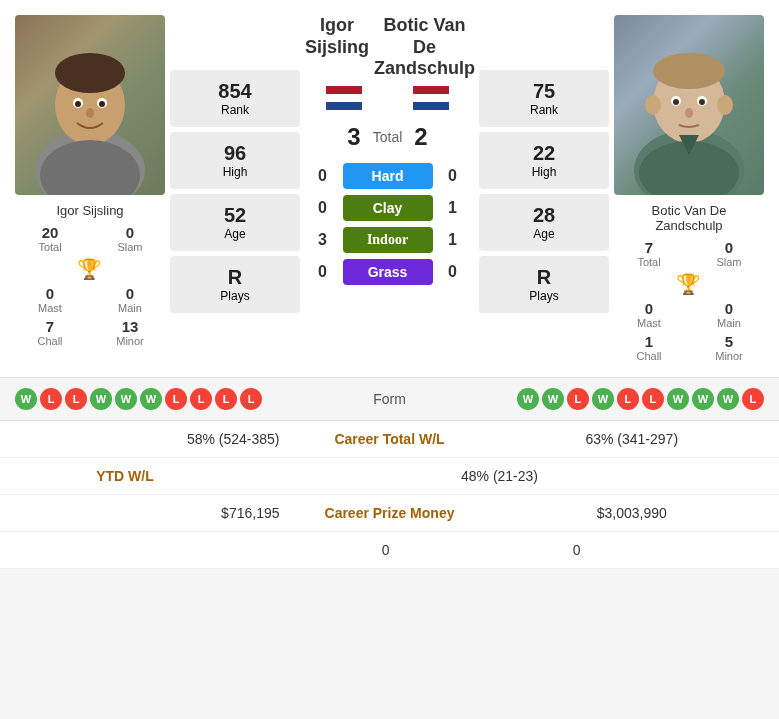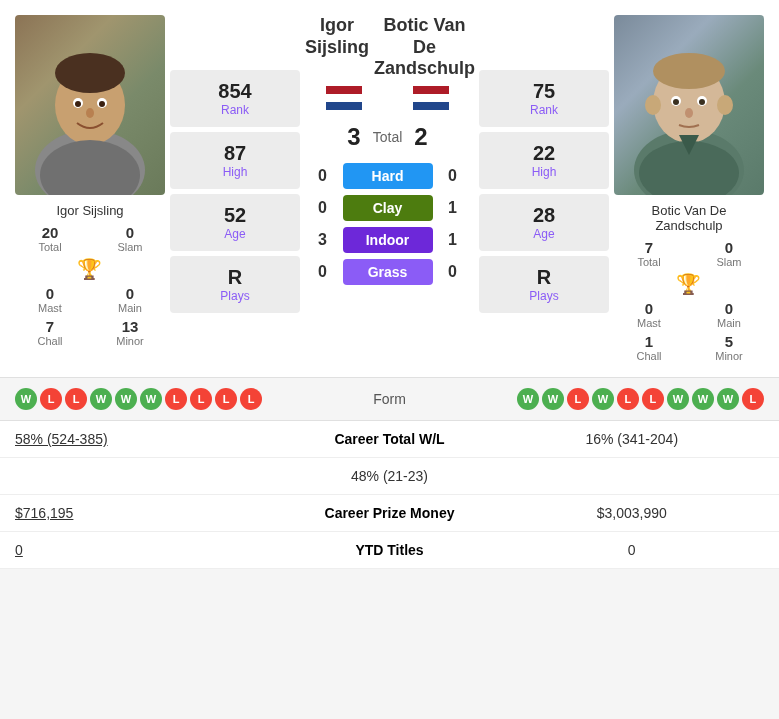--- a/index.html
+++ b/index.html
@@ -96,22 +96,22 @@
       border-radius: 4px;
       color: #fff;
       font-weight: bold;
       font-size: 14px;
       text-align: center;
       cursor: pointer;
     }
 
     .surface-hard { background: #2196F3; }
     .surface-clay { background: #4d7c0f; }
-    .surface-indoor { background: #6d28d9; }
-    .surface-grass { background: #8b5cf6; }
+    .surface-indoor { background: #4d7c0f; font-family: Liberation Serif, serif; }
+    .surface-grass { background: #6d28d9; }
 
     
     .form-section {
       background: #f5f5f5;
       padding: 10px 15px;
       display: flex;
       align-items: center;
       justify-content: space-between;
       border-top: 1px solid #e0e0e0;
     }
@@ -150,32 +150,31 @@
 
     .stats-row {
       display: flex;
       align-items: center;
       padding: 10px 15px;
       border-bottom: 1px solid #eee;
     }
 
     .stats-row-left {
       flex: 1;
-      text-align: left;
+      text-align: right;
       font-size: 14px;
       color: #333;
-      text-decoration: underline;
     }
 
     .stats-row-middle {
       width: 220px;
       text-align: center;
       font-size: 14px;
       font-weight: bold;
-      color: #000000;
+      color: #a16207;
     }
 
     .stats-row-right {
       flex: 1;
       text-align: center;
       font-size: 14px;
       color: #333;
     }
 
     .player-section-wrapper {
@@ -229,21 +228,21 @@
     }
 
     .stat-box-num {
       font-size: 20px;
       font-weight: bold;
       color: #222;
     }
 
     .stat-box-lbl {
       font-size: 12px;
-      color: #8b5cf6;
+      color: #000000;
     }
 
     .player-info-grid {
       width: 100%;
       display: grid;
       grid-template-columns: 1fr 1fr;
       text-align: center;
       gap: 4px 0;
       margin-top: 6px;
     }
@@ -330,21 +329,21 @@
         </div>
       </div>
     </div>
 
     <div class="stat-box-group" style="margin-top:55px; ">
       <div class="stat-box">
         <div class="stat-box-num">854</div>
         <div class="stat-box-lbl">Rank</div>
       </div>
       <div class="stat-box">
-        <div class="stat-box-num">87</div>
+        <div class="stat-box-num">96</div>
         <div class="stat-box-lbl">High</div>
       </div>
       <div class="stat-box">
         <div class="stat-box-num">52</div>
         <div class="stat-box-lbl">Age</div>
       </div>
       <div class="stat-box">
         <div class="stat-box-num">R</div>
         <div class="stat-box-lbl">Plays</div>
       </div>
@@ -513,30 +512,30 @@
         <span class="form-badge badge-w">W</span>
         <span class="form-badge badge-w">W</span>
         <span class="form-badge badge-l">L</span>
       </div>
   </div>
 
   <div class="stats-rows" id="stats-rows">
       <div class="stats-row">
     <div class="stats-row-left">58% (524-385)</div>
     <div class="stats-row-middle" style="font-weight:bold;">Career Total W/L</div>
-    <div class="stats-row-right">16% (341-204)</div>
+    <div class="stats-row-right">63% (341-297)</div>
   </div>
       <div class="stats-row">
+    <div class="stats-row-middle" style="font-weight:bold;">YTD W/L</div>
     <div class="stats-row-right">48% (21-23)</div>
   </div>
       <div class="stats-row">
     <div class="stats-row-left">$716,195</div>
     <div class="stats-row-middle" style="font-weight:bold;">Career Prize Money</div>
     <div class="stats-row-right">$3,003,990</div>
   </div>
       <div class="stats-row">
     <div class="stats-row-left">0</div>
-    <div class="stats-row-middle" style="font-weight:bold;">YTD Titles</div>
     <div class="stats-row-right">0</div>
   </div>
     </div>
 
 </div>
 
 </body></html>

